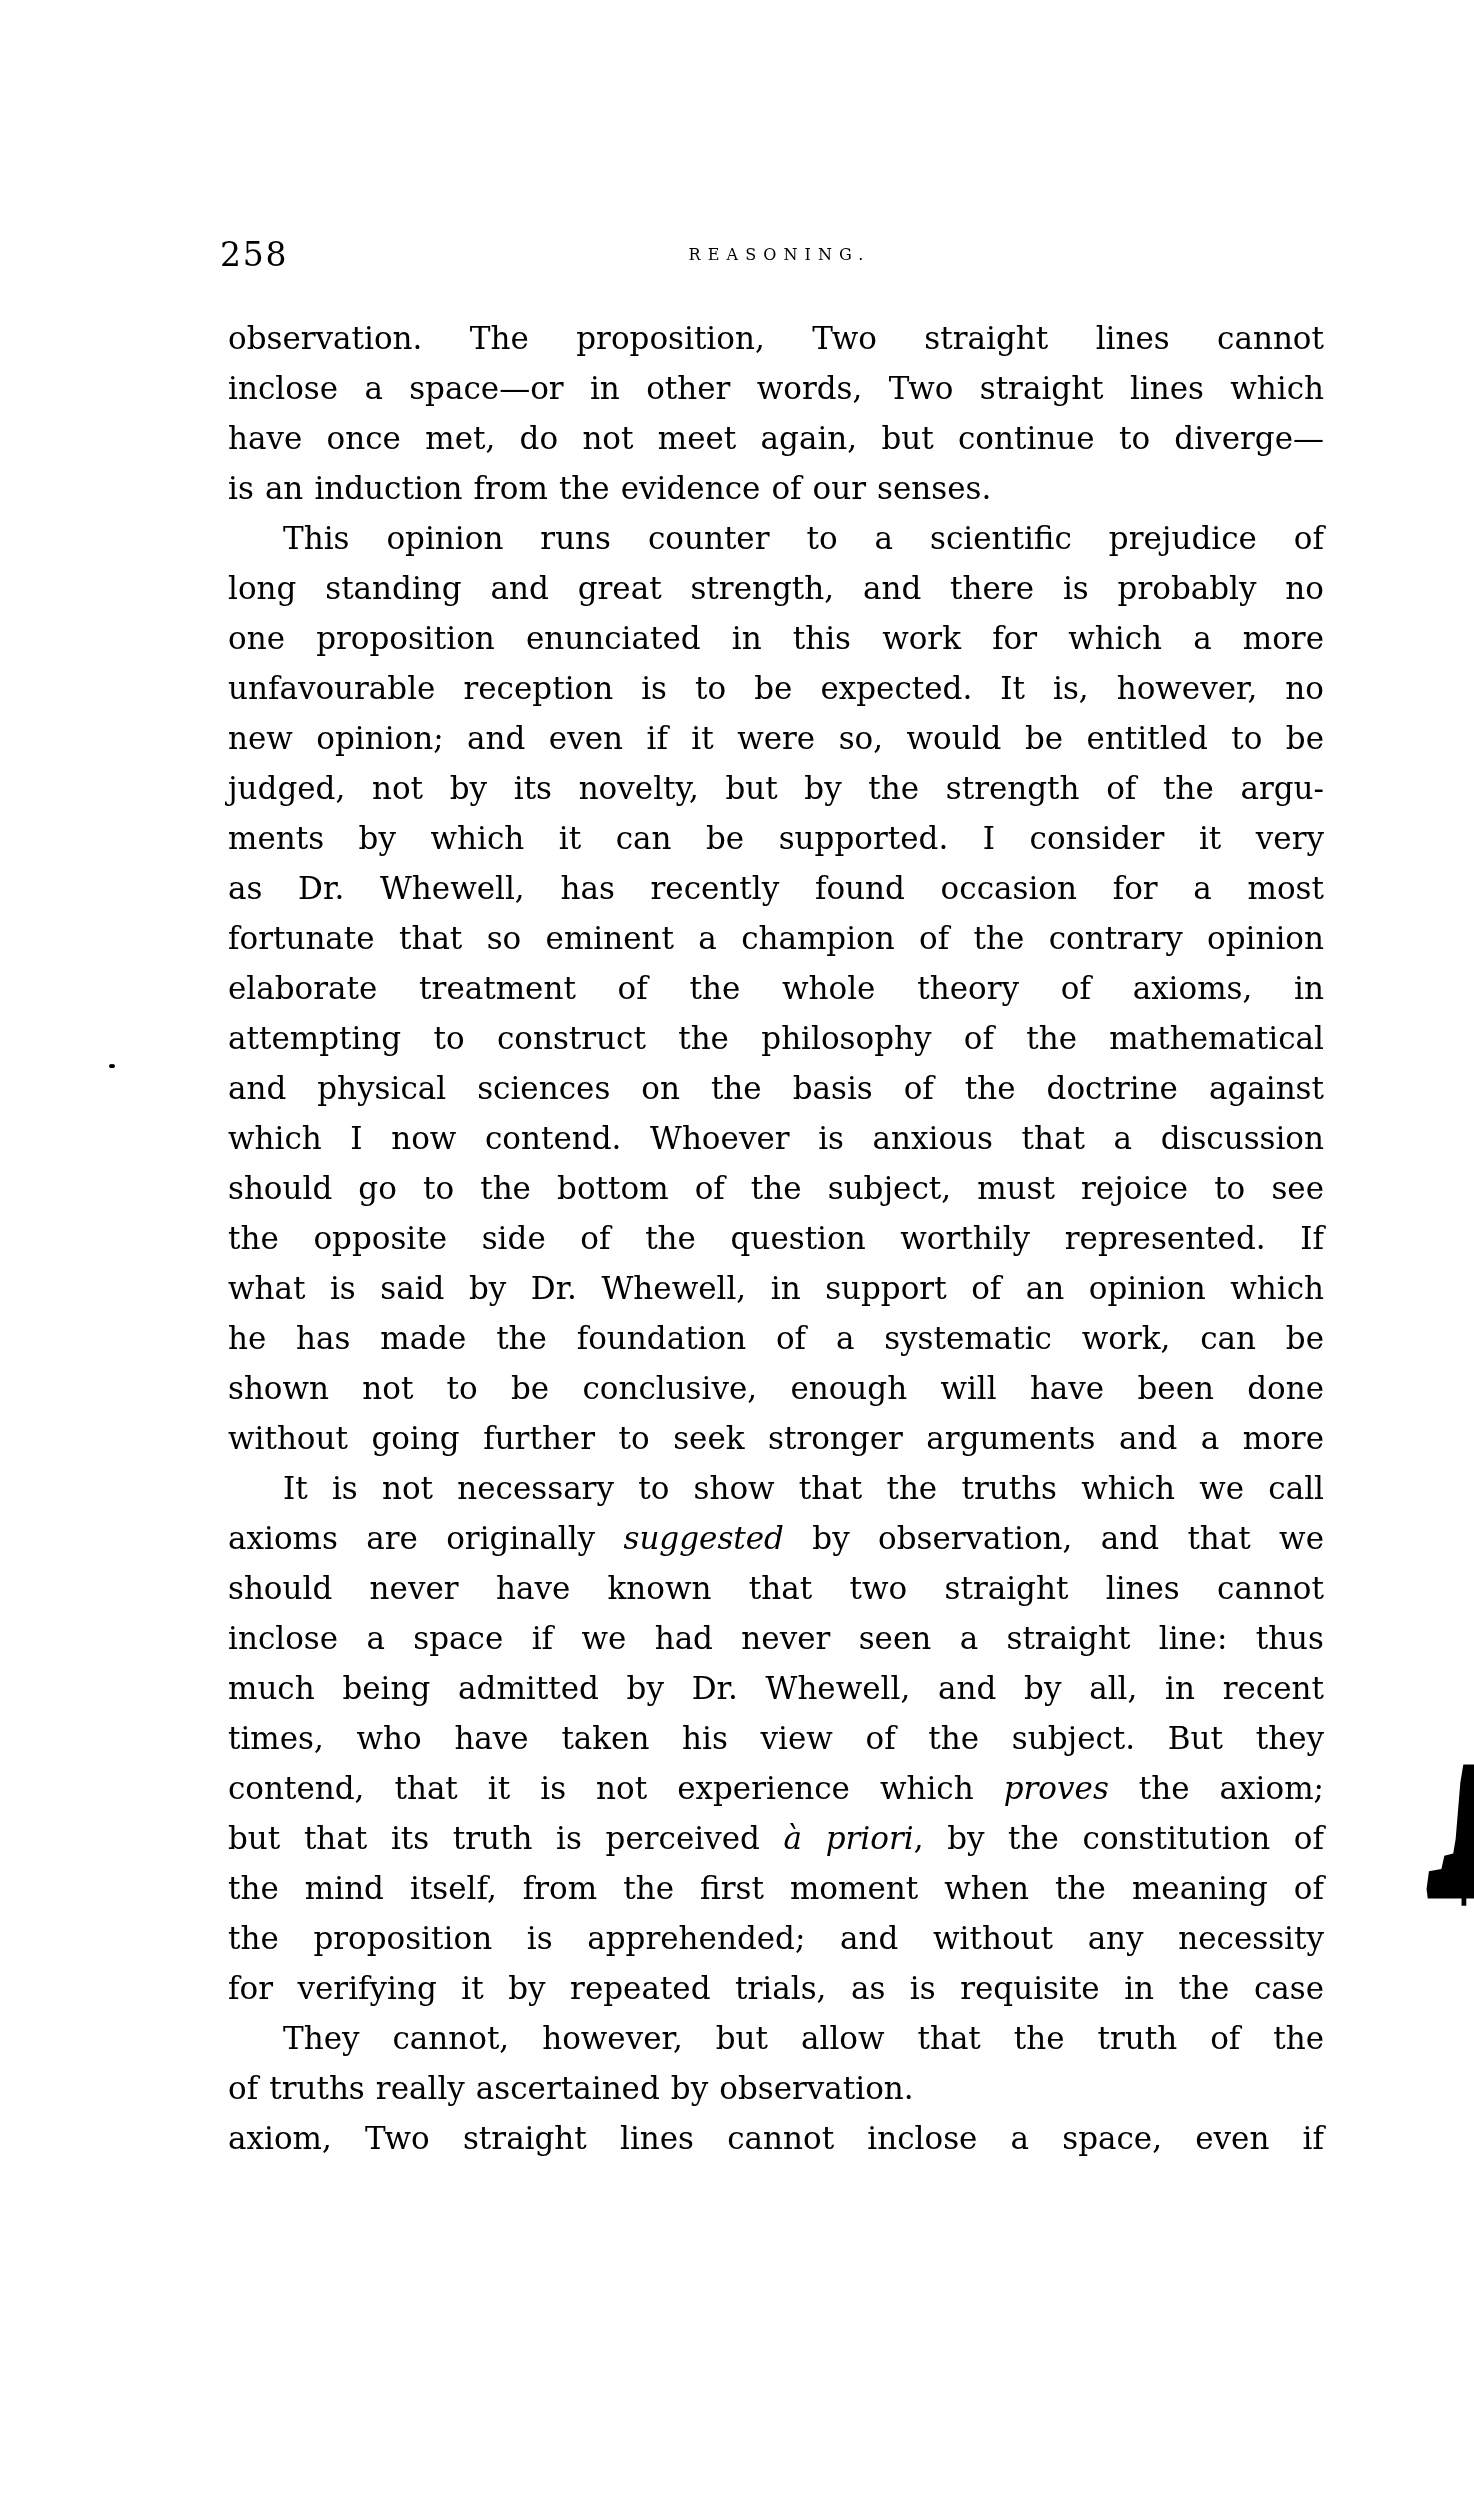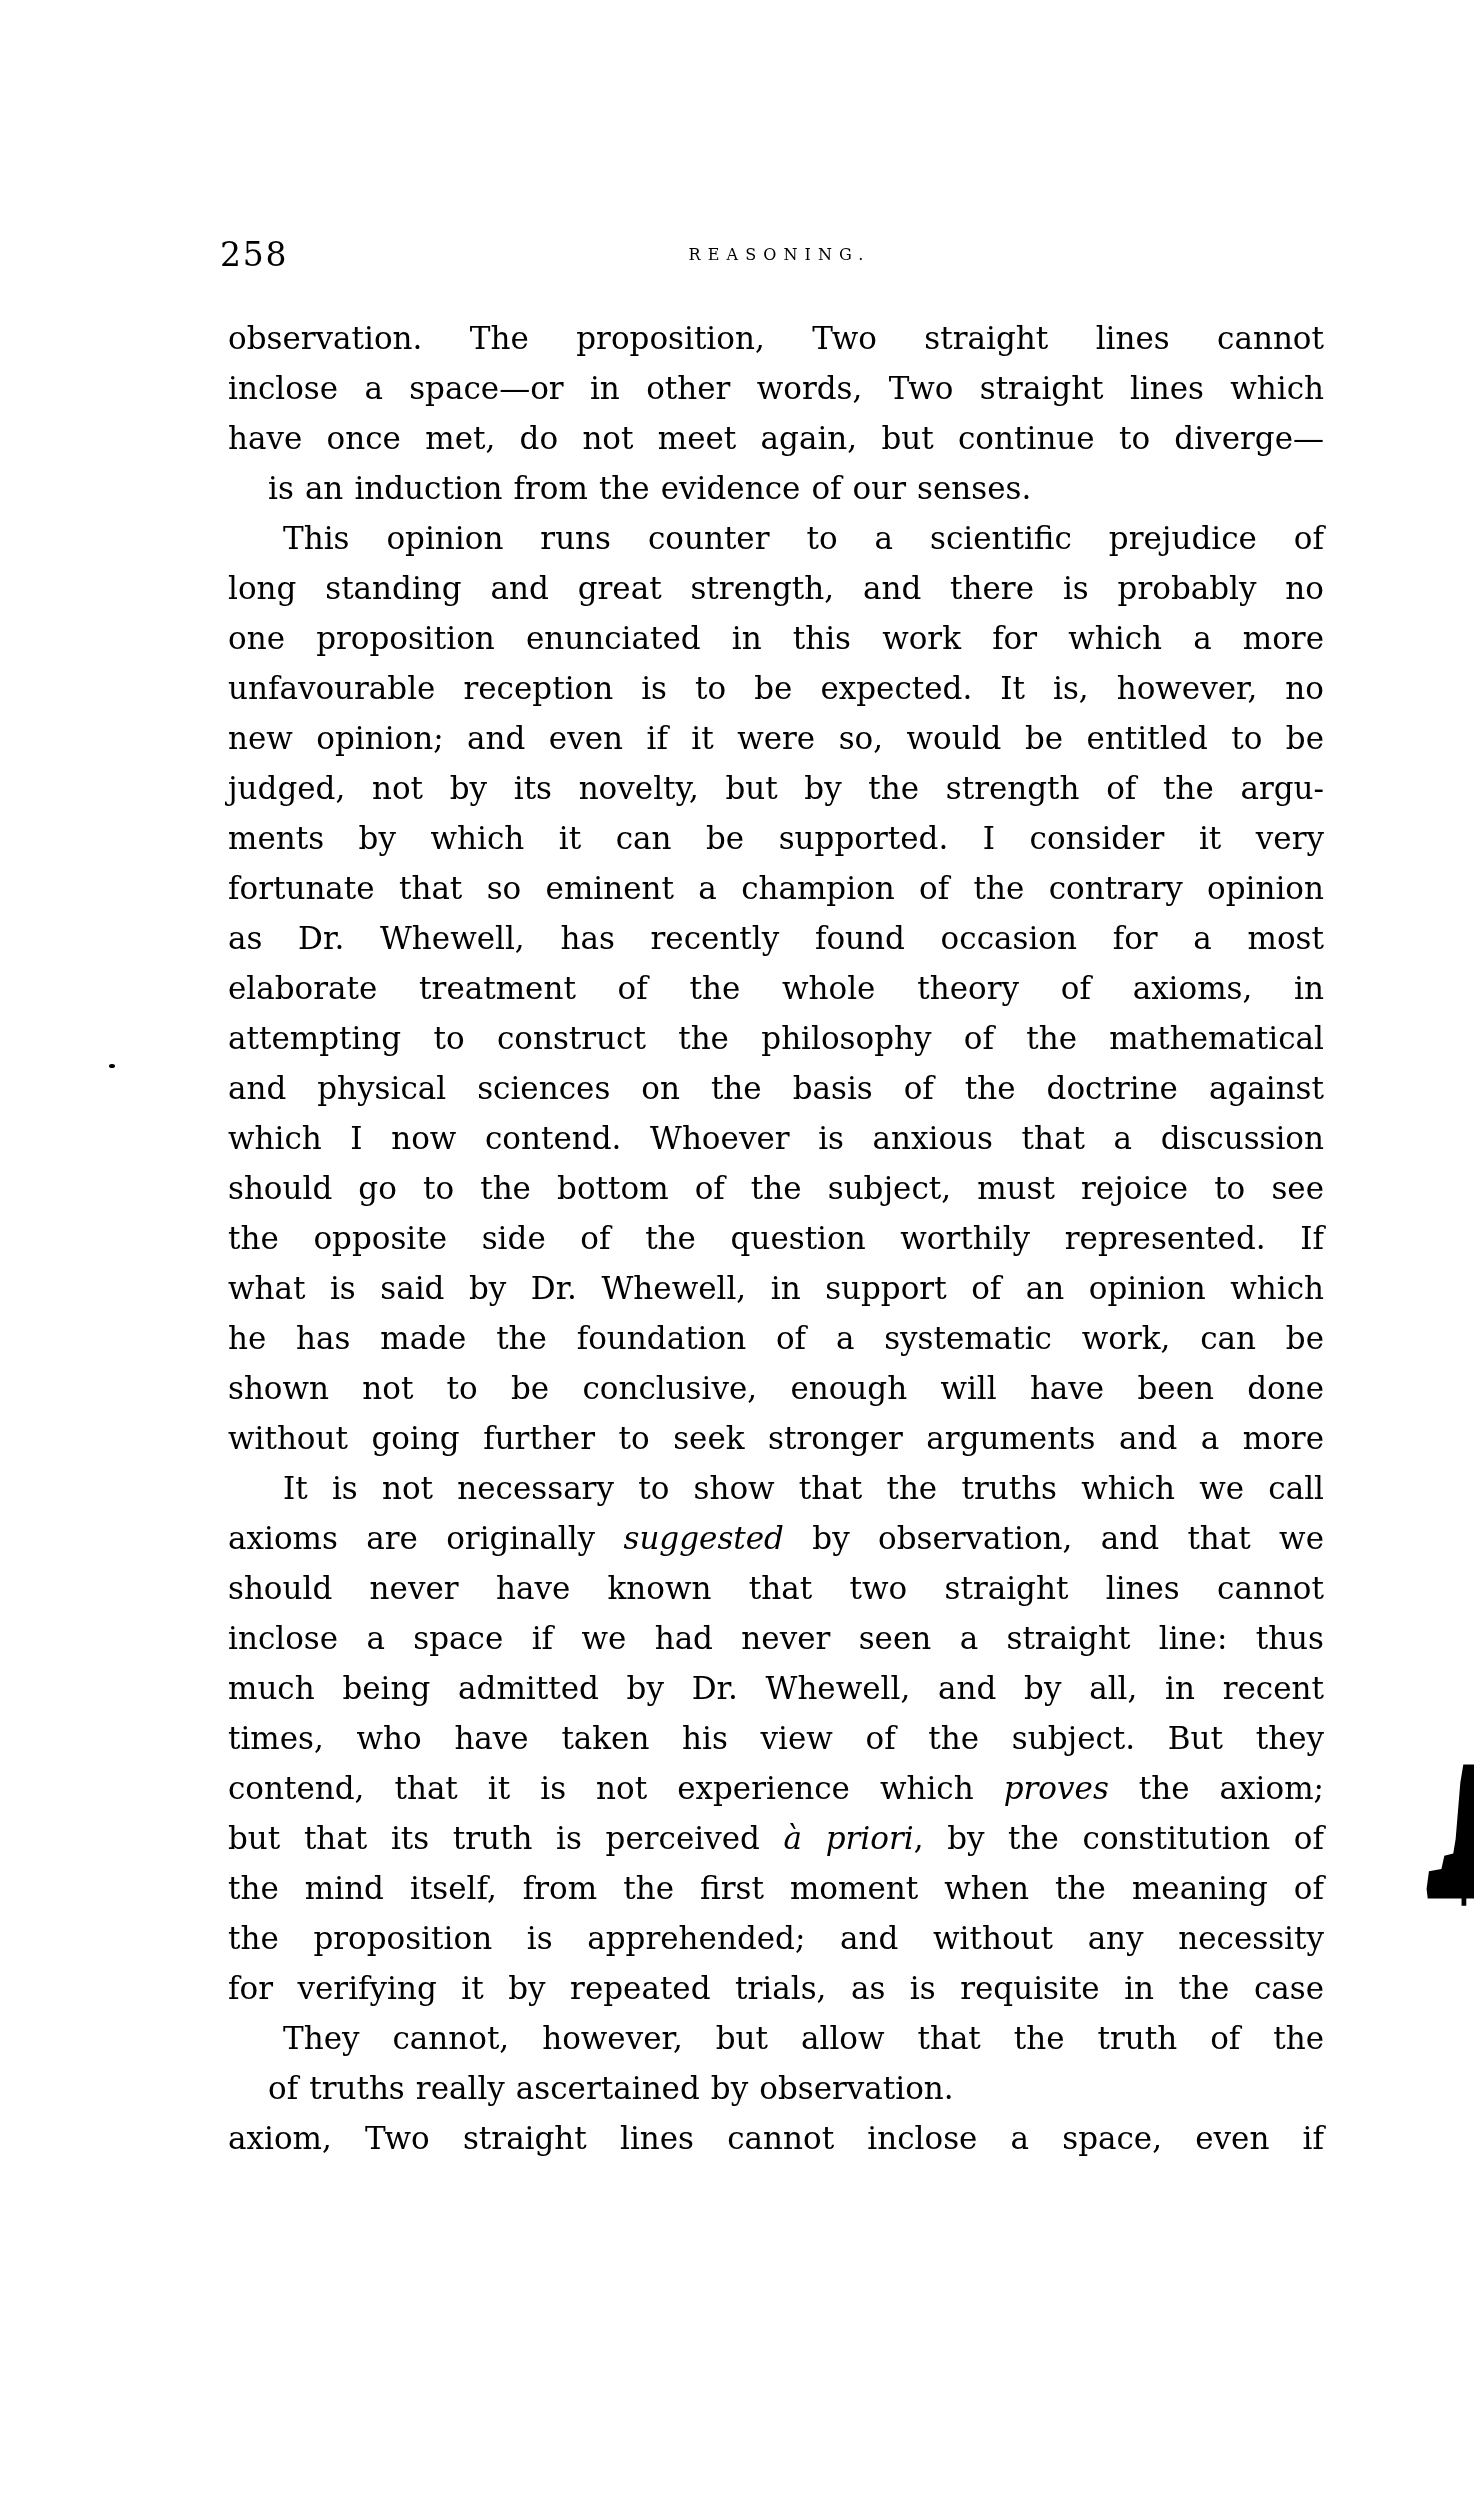--- a/index.html
+++ b/index.html
@@ -49,21 +49,20 @@
     text-align: justify;
     text-align-last: justify;
     -moz-text-align-last: justify;
     white-space: nowrap;
   }
   .line.indent {
     padding-left: 55px;
   }
   .line.end {
     text-align-last: left;
-    margin-left: 40px;
     -moz-text-align-last: left;
   }
   .it {
     font-style: italic;
   }
   .scan-blob {
     position: absolute;
     left: 1423px;
     top: 1760px;
     width: 51px;
@@ -93,22 +92,22 @@
       <div class="line"><span>inclose a space—or in other words, Two straight lines which</span></div>
       <div class="line"><span>have once met, do not meet again, but continue to diverge—</span></div>
       <div class="line end"><span>is an induction from the evidence of our senses.</span></div>
       <div class="line indent"><span>This opinion runs counter to a scientific prejudice of</span></div>
       <div class="line"><span>long standing and great strength, and there is probably no</span></div>
       <div class="line"><span>one proposition enunciated in this work for which a more</span></div>
       <div class="line"><span>unfavourable reception is to be expected. It is, however, no</span></div>
       <div class="line"><span>new opinion; and even if it were so, would be entitled to be</span></div>
       <div class="line"><span>judged, not by its novelty, but by the strength of the argu-</span></div>
       <div class="line"><span>ments by which it can be supported. I consider it very</span></div>
+      <div class="line"><span>as Dr. Whewell, has recently found occasion for a most</span></div>
       <div class="line"><span>fortunate that so eminent a champion of the contrary opinion</span></div>
-      <div class="line"><span>as Dr. Whewell, has recently found occasion for a most</span></div>
       <div class="line"><span>elaborate treatment of the whole theory of axioms, in</span></div>
       <div class="line"><span>attempting to construct the philosophy of the mathematical</span></div>
       <div class="line"><span>and physical sciences on the basis of the doctrine against</span></div>
       <div class="line"><span>which I now contend. Whoever is anxious that a discussion</span></div>
       <div class="line"><span>should go to the bottom of the subject, must rejoice to see</span></div>
       <div class="line"><span>the opposite side of the question worthily represented. If</span></div>
       <div class="line"><span>what is said by Dr. Whewell, in support of an opinion which</span></div>
       <div class="line"><span>he has made the foundation of a systematic work, can be</span></div>
       <div class="line"><span>shown not to be conclusive, enough will have been done</span></div>
       <div class="line"><span>without going further to seek stronger arguments and a more</span></div>

